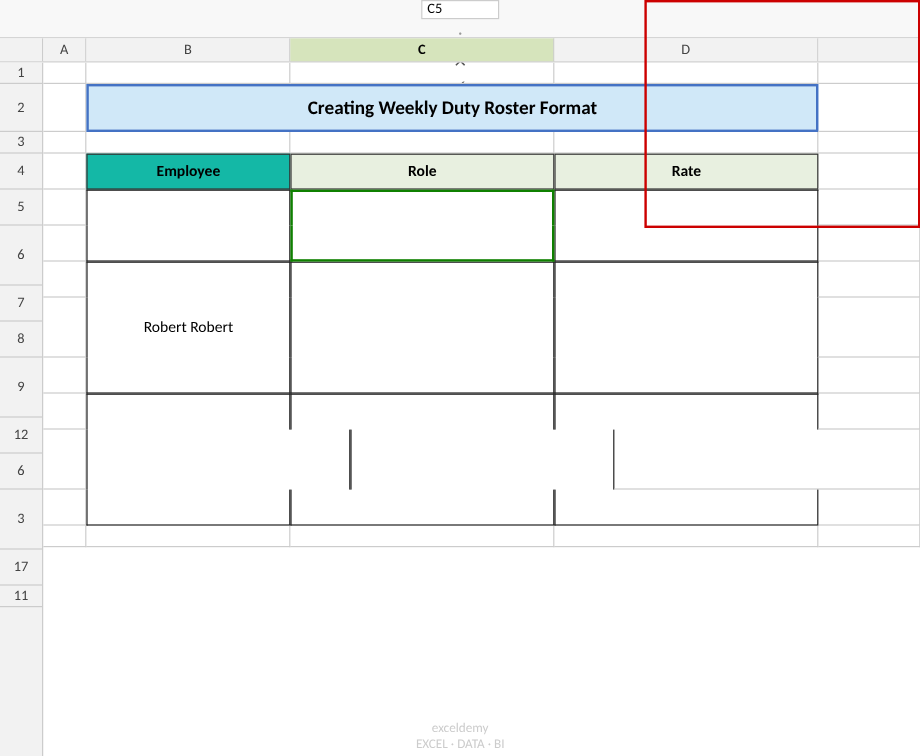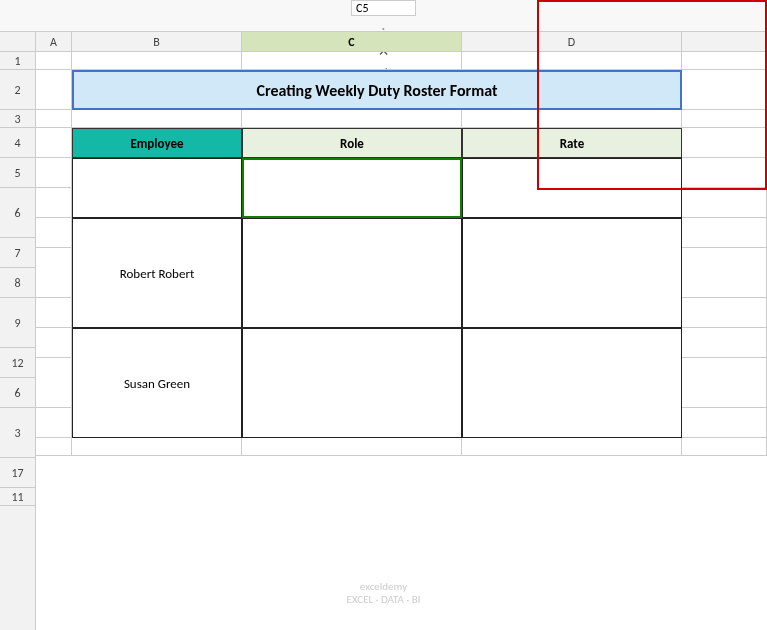--- a/index.html
+++ b/index.html
@@ -320,23 +320,20 @@
       <div class="grid-row row-h30">
         <div class="cell col-a"></div>
         <div class="cell col-b table-cell" style="border-bottom:none;"></div>
         <div class="cell col-c table-cell" style="border-bottom:none;"></div>
         <div class="cell col-d table-cell" style="border-bottom:none;"></div>
         <div class="cell col-e"></div>
       </div>
 
       <div class="grid-row row-h50">
         <div class="cell col-a"></div>
-        <div class="cell col-b table-cell" style="border-top:none; border-bottom:none;">
-          <span>Susan Green</span>
-        </div>
         <div class="cell col-c table-cell" style="border-top:none; border-bottom:none;"></div>
         <div class="cell col-d table-cell" style="border-top:none; border-bottom:none;"></div>
         <div class="cell col-e"></div>
       </div>
 
       <div class="grid-row row-h30">
         <div class="cell col-a"></div>
         <div class="cell col-b table-cell" style="border-top:none;"></div>
         <div class="cell col-c table-cell" style="border-top:none;"></div>
         <div class="cell col-d table-cell" style="border-top:none;"></div>
@@ -348,17 +345,17 @@
         <div class="cell col-b"></div>
         <div class="cell col-c"></div>
         <div class="cell col-d"></div>
         <div class="cell col-e"></div>
       </div>
     </div>
   </div>
 
   <div style="position:absolute; top:0; right:0; width:230px; height:190px; border:2.5px solid #cc0000; pointer-events:none; z-index:10;"></div>
 
-  <div style="position:absolute; bottom:24px; left:50%; transform:translateX(-50%); text-align:center; color:#ccc; font-size:11px; pointer-events:none;margin-top:18px;">
+  <div style="position:absolute; bottom:4px; left:50%; transform:translateX(-50%); text-align:center; color:#ccc; font-size:11px; pointer-events:none;margin-top:18px;">
     <div>exceldemy</div>
     <div>EXCEL · DATA · BI</div>
   </div>
 </div>
 
 </body></html>

